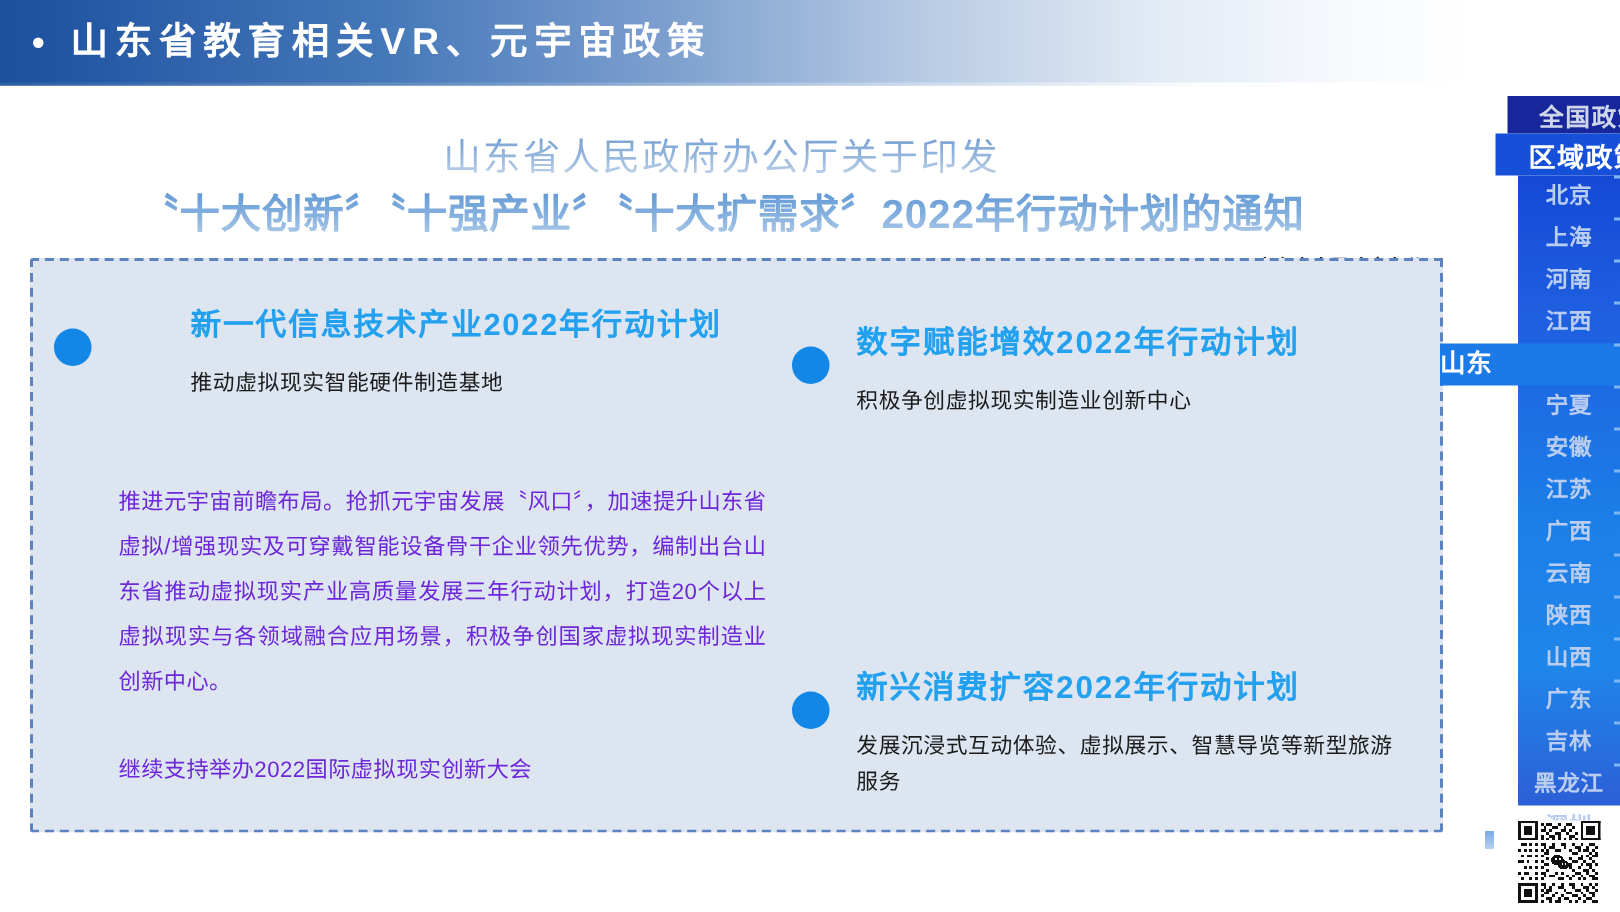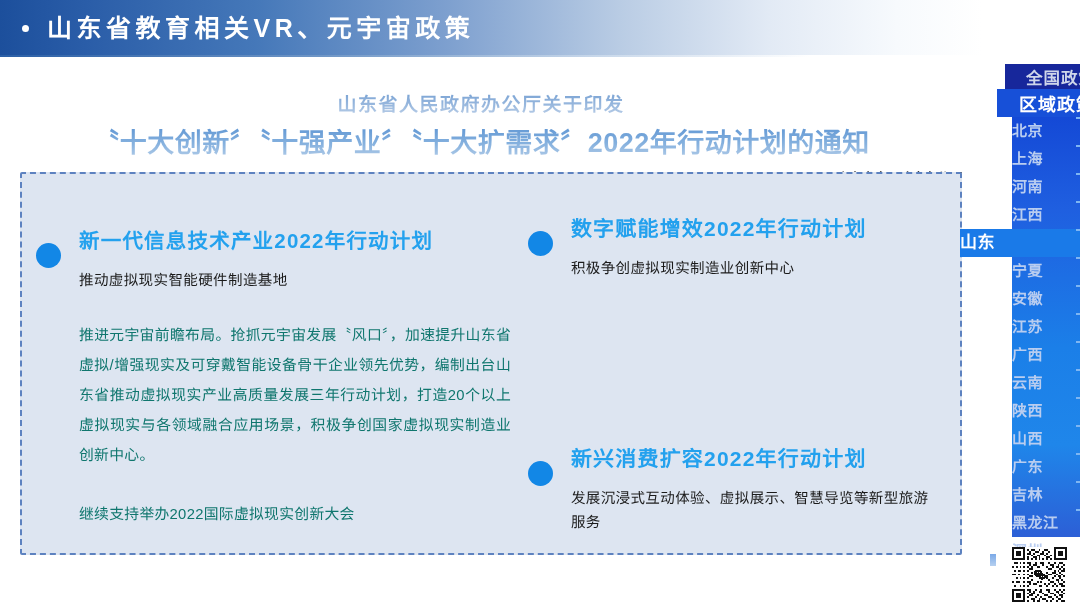--- a/index.html
+++ b/index.html
@@ -65,22 +65,22 @@
   }
 
   
   .doc-title {
     position: absolute;
     left: 0; top: 88px;
     width: 962px;
     text-align: center;
   }
   .doc-title-line1 {
-    font-size: 19px;
-    font-weight: 700;
+    font-size: 25px;
+    font-weight: 400;
     letter-spacing: 1.5px;
     line-height: 34px;
     color: #7fa6d4;
     background: linear-gradient(to bottom, #6d9ad0 0%, #9dbbdf 55%, #cfdcee 100%);
     -webkit-background-clip: text;
     background-clip: text;
     -webkit-text-fill-color: transparent;
     white-space: nowrap;
   }
   .doc-title-line2 {
@@ -150,29 +150,29 @@
   }
   .bullet-sub {
     font-size: 14.5px;
     color: #1b1b1b;
     line-height: 24px;
     letter-spacing: 0.4px;
     margin-top: 12px;
   }
 
   
-  .lb-1 { left: 14px; top: 52px; }
+  .lb-1 { left: 14px; top: 28px; gap: 48px; }
   .lb-1 .bullet-head { font-size: 20.5px; }
 
   .para {
     position: absolute;
     left: 57px;
     width: 432px;
     font-size: 14.8px;
-    color: #0f766e;
+    color: #6d28d9;
     line-height: 30px;
     letter-spacing: 0.3px;
     text-align: justify;
   }
   .para-main  { top: 146px; }
   .para-tail  { top: 325px; white-space: nowrap; }
 
   
   .rb-1 { left: 8px; top: 40px; }
   .rb-2 { left: 8px; top: 157px; }
@@ -217,20 +217,21 @@
     position: absolute;
     left: 52px; top: 60px;
     width: 68px;
     height: 420px;
     background: linear-gradient(to bottom, #1449d6 0%, #1f5fe0 22%, #1b7fe8 55%, #1f86ea 78%, #2c5fd6 100%);
   }
   .region-item {
     position: relative;
     height: 28px;
     line-height: 28px;
+    text-align: center;
     font-size: 15px;
     font-weight: 700;
     color: #b9cdf0;
     letter-spacing: 0.5px;
     white-space: nowrap;
   }
   .region-item.active {
     color: #ffffff;
     font-size: 17px;
     background: #1a7ae8;

